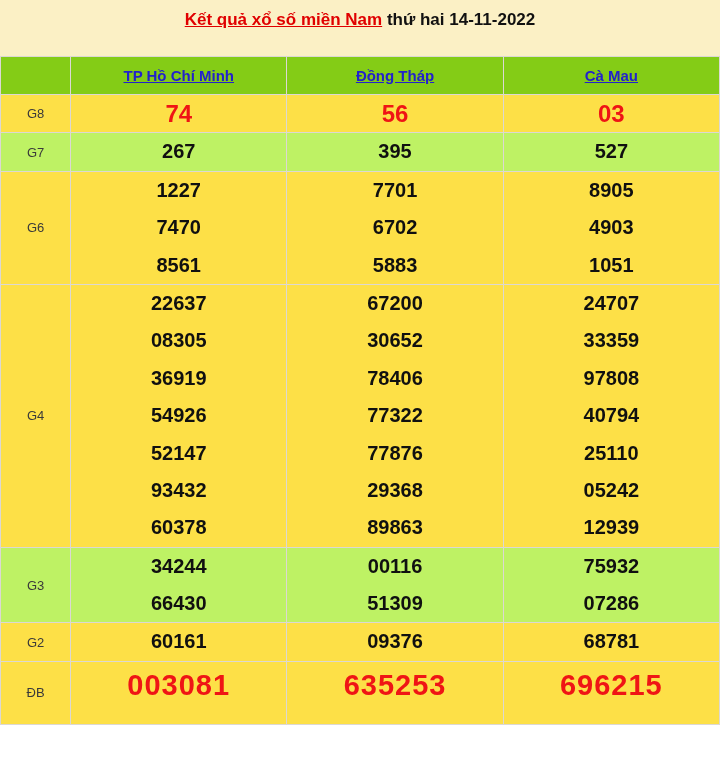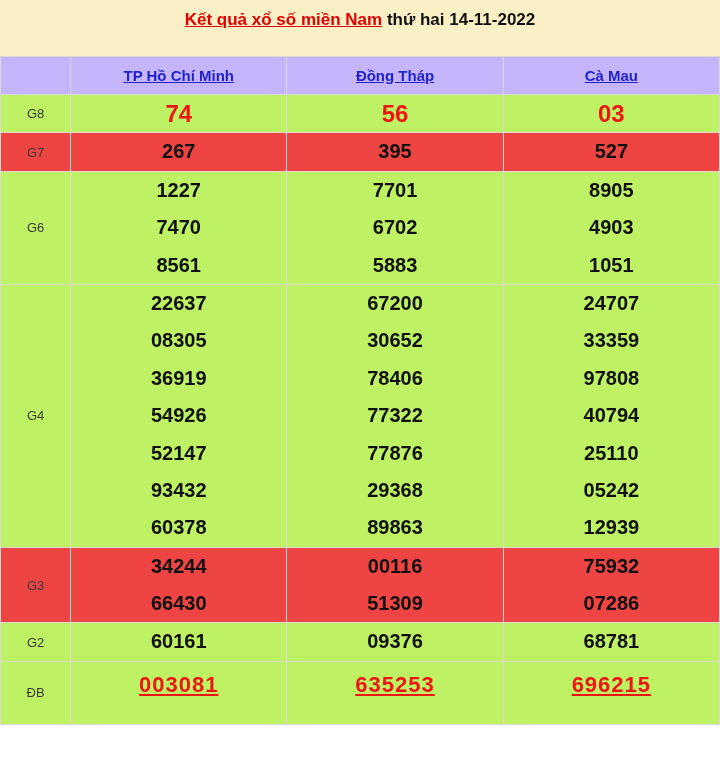--- a/index.html
+++ b/index.html
@@ -24,38 +24,38 @@
   table.results{
     width:720px;
     border-collapse:collapse;
     table-layout:fixed;
   }
   table.results td{
     border:1px solid #DCD8D3;
     padding:0;
     text-align:center;
     vertical-align:middle;
-    background:#bef264;
+    background:#fde047;
   }
   col.label-col{width:70px;}
   col.data-col{width:216px;}
 
   tr.header-row td{
     height:37px;
-    background:#c4b5fd;
+    background:#84cc16;
   }
   tr.header-row a{
     color:#2222CC;
     font-weight:bold;
     font-size:15px;
     text-decoration:underline;
     cursor:pointer;
   }
 
-  tr.stripe td{background:#ef4444;}
+  tr.stripe td{background:#bef264;}
 
   td.label-cell{
     font-size:13px;
     color:#3A3A3A;
     font-weight:normal;
   }
 
   td.value-cell{
     font-weight:bold;
     color:#101010;
@@ -65,21 +65,21 @@
     height:37.4px;
     line-height:37.4px;
     text-align:center;
   }
   td.value-cell.red{color:#EF1515;}
   td.value-cell.red .num-line{
     height:37.4px;line-height:37.4px;font-size:24px;
   }
   td.value-cell.jackpot{color:#EF1515;}
   td.value-cell.jackpot .num-line{
-    height:62px;line-height:46px;font-size:22px;letter-spacing:1px;text-decoration:underline;
+    height:62px;line-height:46px;font-size:29px;letter-spacing:1px;
   }
 </style>
 </head>
 <body>
 
 <div class="title-bar">
   <a>Kết quả xổ số miền Nam</a><span> thứ hai 14-11-2022</span>
 </div>
 
 <table class="results">

